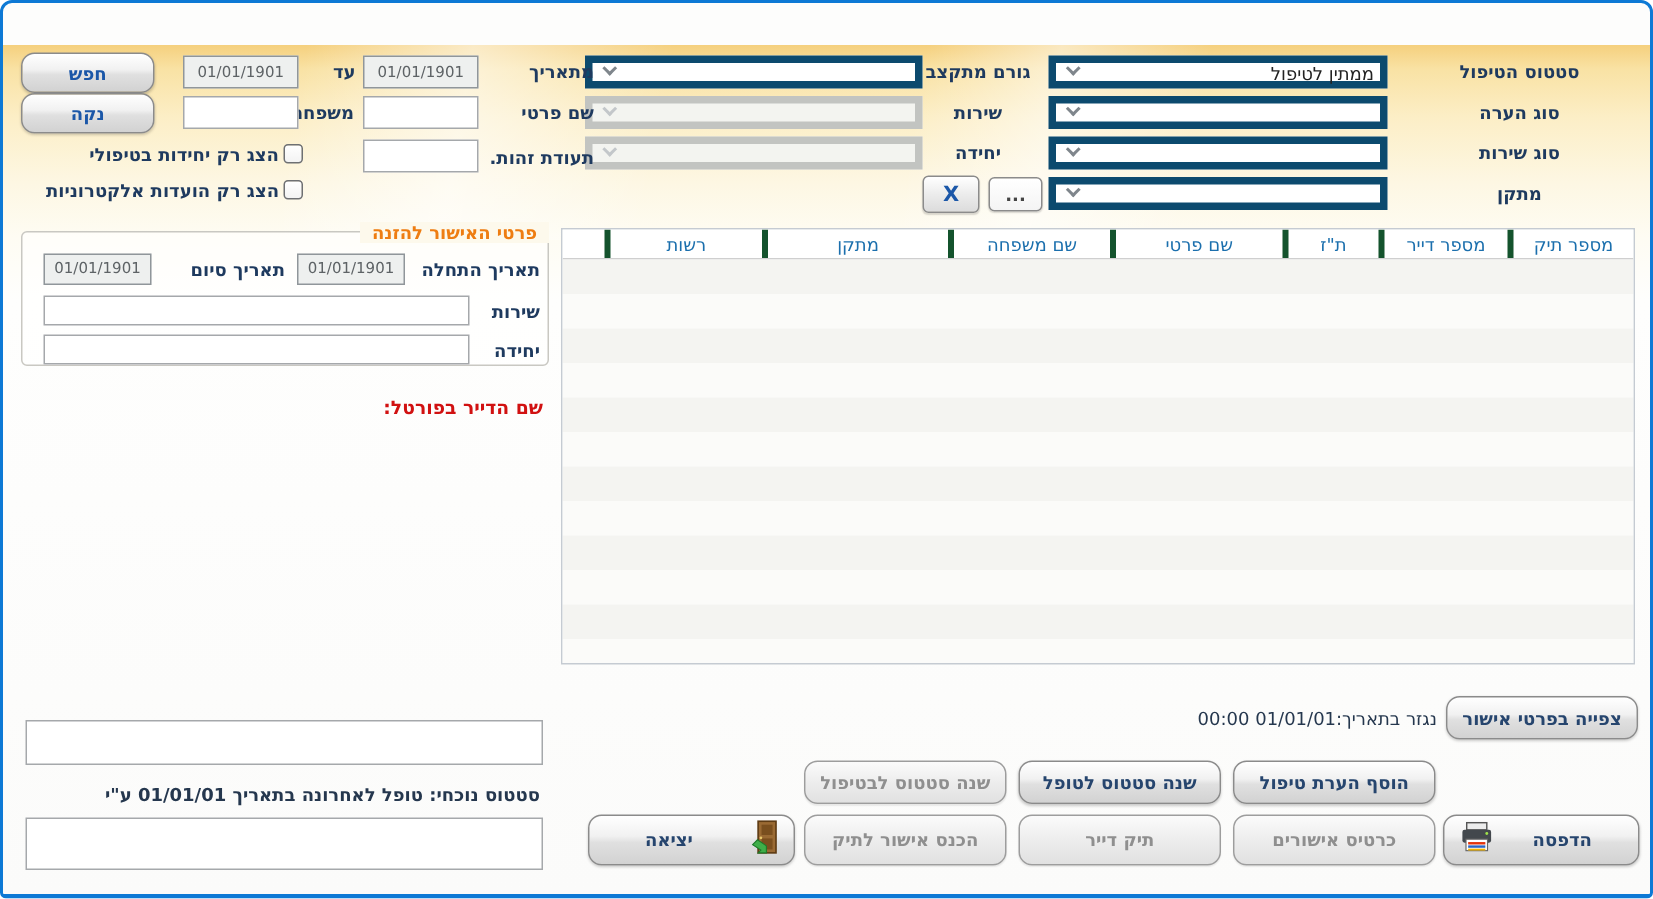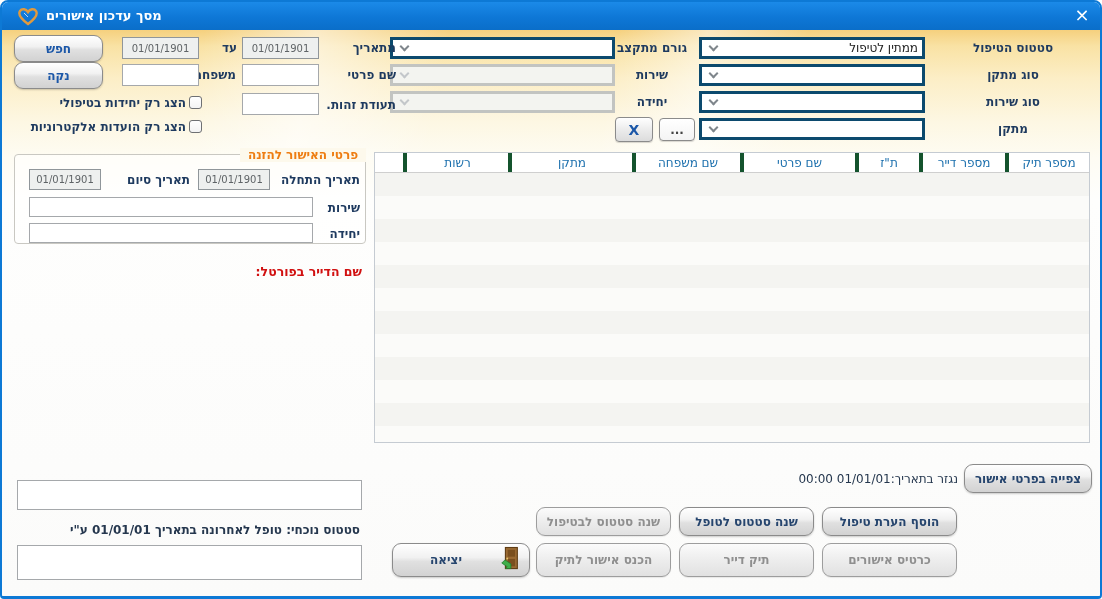--- a/index.html
+++ b/index.html
@@ -34,21 +34,21 @@
       linear-gradient(100deg, rgba(255,255,255,0) 18%, rgba(255,255,255,.55) 28%, rgba(255,255,255,0) 40%, rgba(255,255,255,0) 55%, rgba(255,255,255,.5) 63%, rgba(255,255,255,0) 72%) no-repeat 0 0 / 100% 130px,
       linear-gradient(180deg, #f5d07e 0px, #f9e2a4 16px, #fceec6 48px, #fdf7e3 92px, #fefcf3 128px, #fefefd 170px, #fbfbfa 100%);
   }
   .lbl {
     position: absolute; color: #1e3a5f; font-weight: bold; font-size: 12px;
     direction: rtl; text-align: center; white-space: nowrap;
   }
   .lbl.ra { text-align: right; }
   .combo {
     position: absolute; height: 22px; background: #ffffff;
-    border: 3px solid #0c4a6e; display: flex; align-items: center; direction: ltr;
+    border: 5px solid #0c4a6e; display: flex; align-items: flex-start; direction: ltr;
   }
   .combo .chev {
     width: 7px; height: 7px; margin-left: 8px; margin-bottom: 3px;
     border-left: 2px solid #7f868c; border-bottom: 2px solid #7f868c;
     transform: rotate(-45deg); flex: 0 0 auto;
   }
   .combo .val {
     margin-left: auto; padding-right: 4px; direction: rtl;
     color: #222; font-size: 12px; white-space: nowrap;
   }
@@ -124,40 +124,30 @@
     direction: rtl; text-align: right; white-space: nowrap;
   }
   .btn-icon-left { position: absolute; left: 10px; top: 50%; transform: translateY(-50%); }
   .btn-icon-right { position: absolute; right: 8px; top: 50%; transform: translateY(-50%); }
 </style>
 </head>
 <body>
 
 <div class="window">
 
-  <div class="titlebar">
-    <span class="title-icon">
-      <svg viewBox="0 0 24 20" width="24" height="20">
-        <path d="M12 18 C4 12 2 8 4 5 C6 2 10 3 12 6 C14 3 18 2 20 5 C22 8 20 12 12 18 Z" fill="none" stroke="#e09a3e" stroke-width="2.4"></path>
-        <path d="M8 7 C9.5 8.5 10.5 9.5 12 11" fill="none" stroke="#fff" stroke-width="1" opacity=".7"></path>
-      </svg>
-    </span>
-    <span class="title-text">מסך עדכון אישורים</span>
-    <span class="close-btn">×</span>
-  </div>
 
   <div class="client"></div>
 
   <span class="lbl" style="left:935px; top:39px; width:152px;">סטטוס הטיפול</span>
   <div class="combo" style="left:697px; top:35px; width:226px;">
     <span class="chev"></span>
     <span class="val">ממתין לטיפול</span>
   </div>
 
-  <span class="lbl" style="left:935px; top:66px; width:152px;">סוג מתקן</span>
+  <span class="lbl" style="left:935px; top:66px; width:152px;">סוג הערה</span>
   <div class="combo" style="left:697px; top:62px; width:226px;">
     <span class="chev"></span>
     <span class="val"></span>
   </div>
 
   <span class="lbl" style="left:935px; top:93px; width:152px;">סוג שירות</span>
   <div class="combo" style="left:697px; top:89px; width:226px;">
     <span class="chev"></span>
     <span class="val"></span>
   </div>
@@ -251,20 +241,34 @@
       </div>
   </div>
 
   <div class="btn" style="left:962px; top:462px; width:128px; height:29px;">צפייה בפרטי אישור</div>
   <span class="status-text" style="left:770px; top:470px; width:186px; font-weight:normal;">נגזר בתאריך:01/01/01 00:00</span>
 
   <div class="btn" style="left:677px; top:505px; width:135px; height:29px;">שנה סטטוס לטופל</div>
   <div class="btn" style="left:820px; top:505px; width:135px; height:29px;">הוסף הערת טיפול</div>
   <div class="btn dis" style="left:534px; top:505px; width:135px; height:29px;">שנה סטטוס לבטיפול</div>
 
+  <div class="btn" style="left:960px; top:541px; width:131px; height:34px; padding-left:28px;">
+    <span class="btn-icon-left">
+      <svg viewBox="0 0 24 23" width="23" height="22">
+        <rect x="5" y="1" width="14" height="5" fill="#ececec" stroke="#555" stroke-width="1"></rect>
+        <rect x="2" y="6" width="20" height="9" rx="1.5" fill="#43484d"></rect>
+        <circle cx="19" cy="8.5" r="1" fill="#9fe24a"></circle>
+        <rect x="4.5" y="12.5" width="15" height="8" fill="#ffffff" stroke="#666" stroke-width="0.8"></rect>
+        <rect x="6" y="14.5" width="12" height="1.7" fill="#e3350d"></rect>
+        <rect x="6" y="16.8" width="12" height="1.7" fill="#2a66c8"></rect>
+        <rect x="6" y="19.1" width="12" height="1.3" fill="#f4b400"></rect>
+      </svg>
+    </span>
+    <span>הדפסה</span>
+  </div>
   <div class="btn dis" style="left:820px; top:541px; width:135px; height:34px;">כרטיס אישורים</div>
   <div class="btn dis" style="left:677px; top:541px; width:135px; height:34px;">תיק דייר</div>
   <div class="btn dis" style="left:534px; top:541px; width:135px; height:34px;">הכנס אישור לתיק</div>
   <div class="btn" style="left:390px; top:541px; width:138px; height:34px; padding-right:30px;">
     <span class="btn-icon-right">
       <svg viewBox="0 0 24 26" width="22" height="25">
         <rect x="7" y="1" width="13" height="23" fill="#9a6a33" stroke="#5f3c14" stroke-width="1.2"></rect>
         <rect x="9.5" y="3.5" width="8" height="7.5" fill="#7a4f1e"></rect>
         <rect x="9.5" y="13.5" width="8" height="8" fill="#7a4f1e"></rect>
         <circle cx="9" cy="13" r="1" fill="#e8c86a"></circle>

